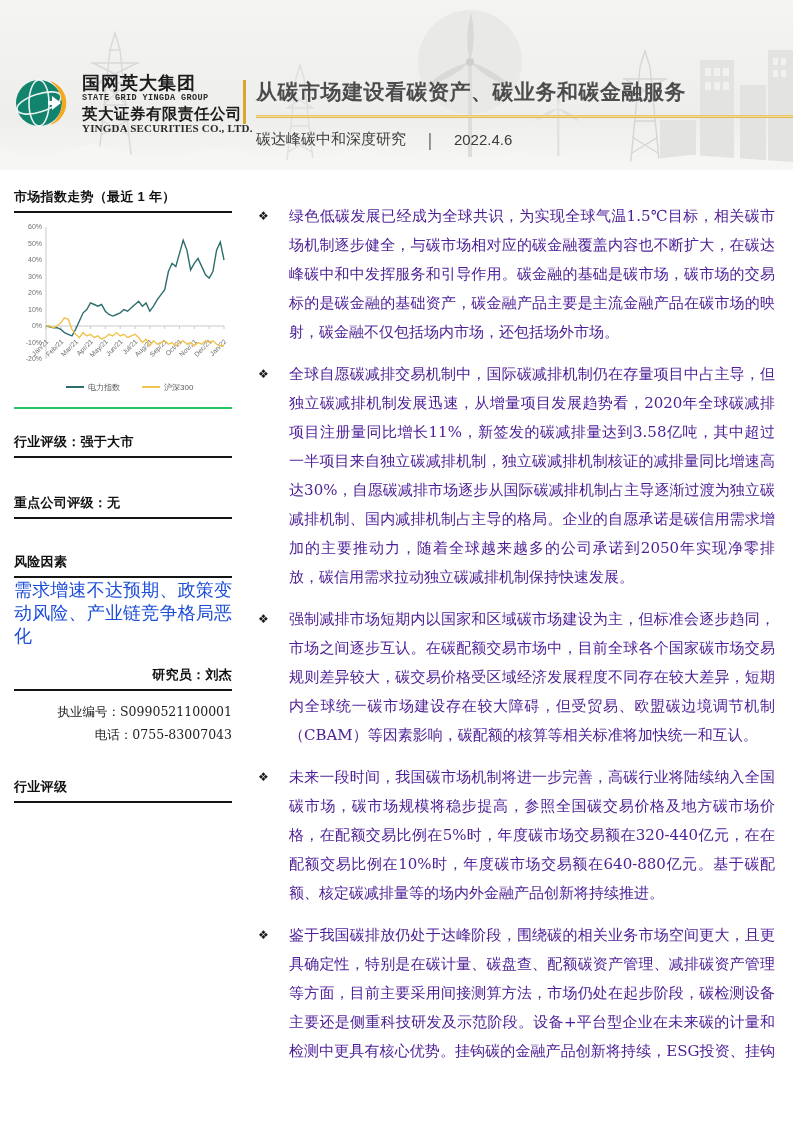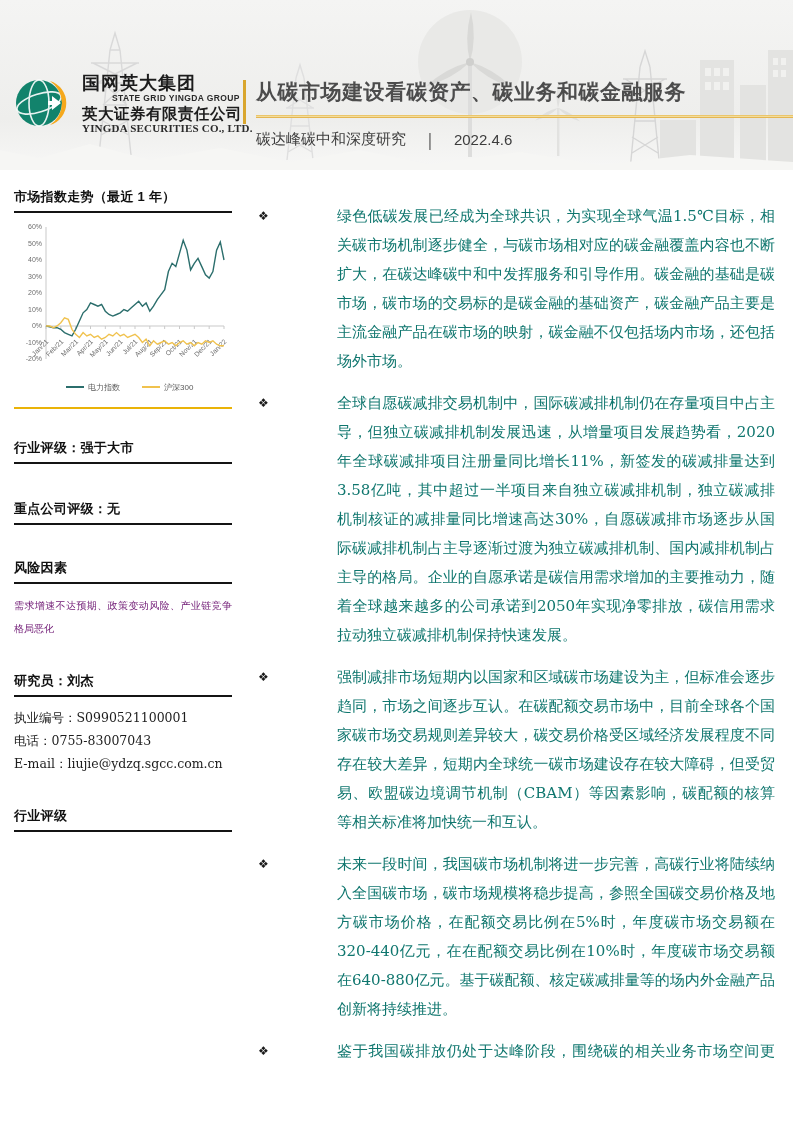--- a/index.html
+++ b/index.html
@@ -5,54 +5,54 @@
   * { margin:0; padding:0; box-sizing:border-box; }
   html,body { background:#ffffff; }
   body { font-family:"Liberation Sans", sans-serif; }
   .page { position:relative; width:793px; height:1059px; background:#fff; overflow:hidden; margin:0 auto; }
 
   
   .header { position:relative; height:170px; background:linear-gradient(180deg,#f4f4f3 0%,#eeeeec 70%,#f7f7f6 100%); overflow:hidden; }
   .header-art { position:absolute; top:0; left:0; width:793px; height:170px; }
   .logo-block { position:absolute; left:12px; top:72px; display:flex; align-items:center; gap:8px; }
   .logo-text .cn1 { font-size:18px; font-weight:bold; color:#1c1c1c; letter-spacing:1px; line-height:20px; }
-  .logo-text .en1 { font-family:Liberation Sans, sans-serif; font-size:8.5px; font-weight:bold; color:#2a2a2a; letter-spacing:.4px; line-height:11px;margin-left:30px; }
+  .logo-text .en1 { font-family:Liberation Mono, monospace; font-size:8.5px; font-weight:bold; color:#2a2a2a; letter-spacing:.4px; line-height:11px; }
   .logo-text .cn2 { font-size:15.5px; font-weight:bold; color:#1c1c1c; letter-spacing:.5px; line-height:19px; }
   .logo-text .en2 { font-family:Liberation Serif, serif; font-size:11px; font-weight:bold; color:#2a2a2a; letter-spacing:.2px; line-height:11px; }
   .title-block { position:absolute; left:256px; top:78px; width:537px; }
   .title-accent-bar { position:absolute; left:-13px; top:2px; width:3px; height:44px; background:#d9a62e; }
   .report-title { font-size:21px; font-weight:bold; color:#4c4c4c; letter-spacing:.5px; white-space:nowrap; }
   .title-underline { margin-top:9px; height:3px; background:linear-gradient(180deg,#e6bb55 0%,#f3dc9a 50%,#dda32e 100%); width:537px; }
   .subtitle-row { margin-top:12px; font-size:15px; color:#3d3d3d; display:flex; align-items:center; gap:22px; }
   .subtitle-sep { color:#5a5a5a; font-weight:400; transform:scaleY(1.2); }
 
   
   .body-grid { display:flex; padding:18px 18px 0 14px; }
   .sidebar { width:218px; flex:none; }
   .main { flex:1; padding-left:26px; }
 
   
   .side-heading { font-size:13px; font-weight:bold; color:#111; padding-bottom:5px; border-bottom:2px solid #141414; letter-spacing:.3px; }
-  .chart-section { border-bottom:2px solid #eab308; padding-bottom:4px; }
+  .chart-section { border-bottom:2px solid #22c55e; padding-bottom:4px; }
   .chart-wrap { padding:6px 0 2px 0; }
   .sec { margin-top:0; }
-  .sec-industry { margin-top:30px; }
+  .sec-industry { margin-top:24px; }
   .sec-company { margin-top:36px; }
   .sec-risk { margin-top:34px; }
-  .risk-text { font-family:"DejaVu Serif","Liberation Serif",serif; font-size:10px; color:#701a75; line-height:23px; margin-top:10px; text-align:justify; }
-  .sec-analyst { margin-top:32px; }
+  .risk-text { font-family:"DejaVu Serif","Liberation Serif",serif; font-size:18px; color:#1d4ed8; line-height:23px; text-align:justify; }
+  .sec-analyst { margin-top:19px;text-align:right; }
   .contact { margin-top:9px; font-family:"DejaVu Serif","Liberation Serif",serif; font-size:12.5px; color:#1d1d1d; line-height:23px; }
   .sec-related { margin-top:32px; }
 
   
   .main-heading { font-size:14.5px; font-weight:bold; color:#111; letter-spacing:.5px; }
   .bullets { margin-top:14px; }
   .bullet { display:flex; margin-bottom:13px; }
   .bullet .marker { flex:none; width:31px; font-family:"DejaVu Sans",sans-serif; font-size:12px; color:#1a1a1a; padding-top:7px; }
-  .bullet p { font-family:"DejaVu Serif","Liberation Serif",serif; font-size:15px; line-height:29px; color:#0f766e; text-align:justify;margin-left:48px; }
+  .bullet p { font-family:"DejaVu Serif","Liberation Serif",serif; font-size:15px; line-height:29px; color:#4c1d95; text-align:justify; }
 
   
   .footer { position:absolute; left:0; right:0; top:1066px; }
   .footer-line { height:2px; background:#e3ac3f; }
   .disclaimer { padding:8px 0 0 27px; font-size:11.5px; font-weight:bold; color:#1e1e1e; letter-spacing:.5px; }
 
   
   .chart-wrap svg text { font-family:"Liberation Sans",sans-serif; }
 </style>
 </head>
@@ -213,21 +213,20 @@
       <section class="sec sec-risk">
         <h2 class="side-heading">风险因素</h2>
         <p class="risk-text">需求增速不达预期、政策变动风险、产业链竞争格局恶化</p>
       </section>
 
       <section class="sec sec-analyst">
         <h2 class="side-heading">研究员：刘杰</h2>
         <div class="contact">
           <div>执业编号：S0990521100001</div>
           <div>电话：0755-83007043</div>
-          <div>E-mail：liujie@ydzq.sgcc.com.cn</div>
         </div>
       </section>
 
       <section class="sec sec-related">
         <h2 class="side-heading">行业评级</h2>
       </section>
     </aside>
 
     <main class="main">
       <div class="bullets" id="bullet-list">

